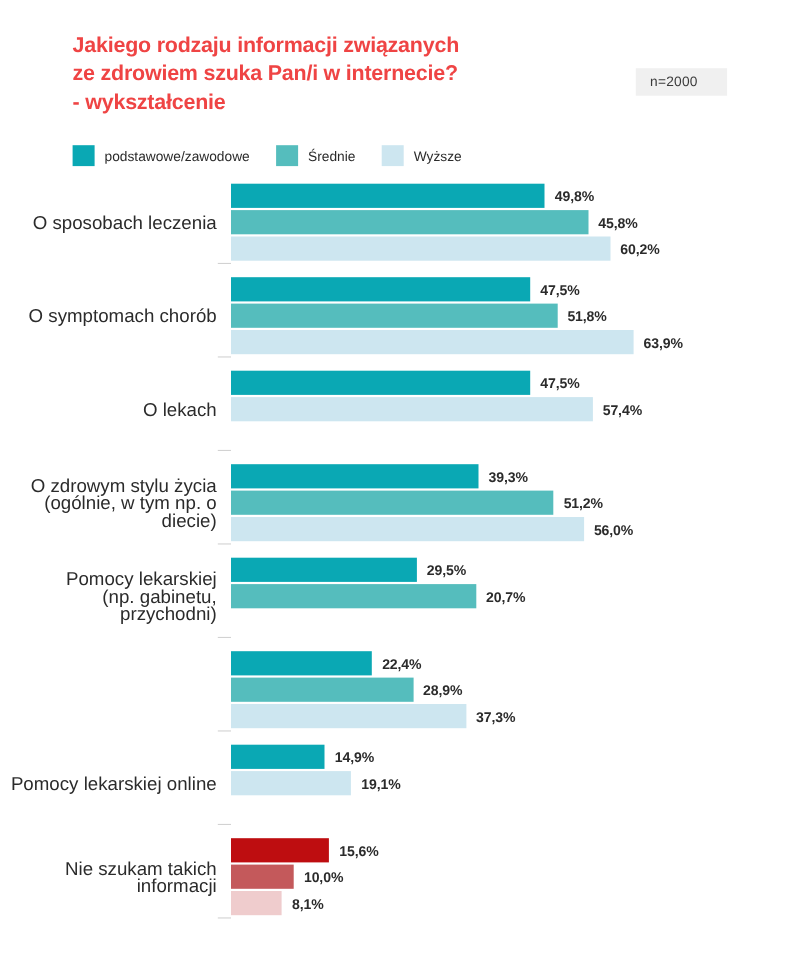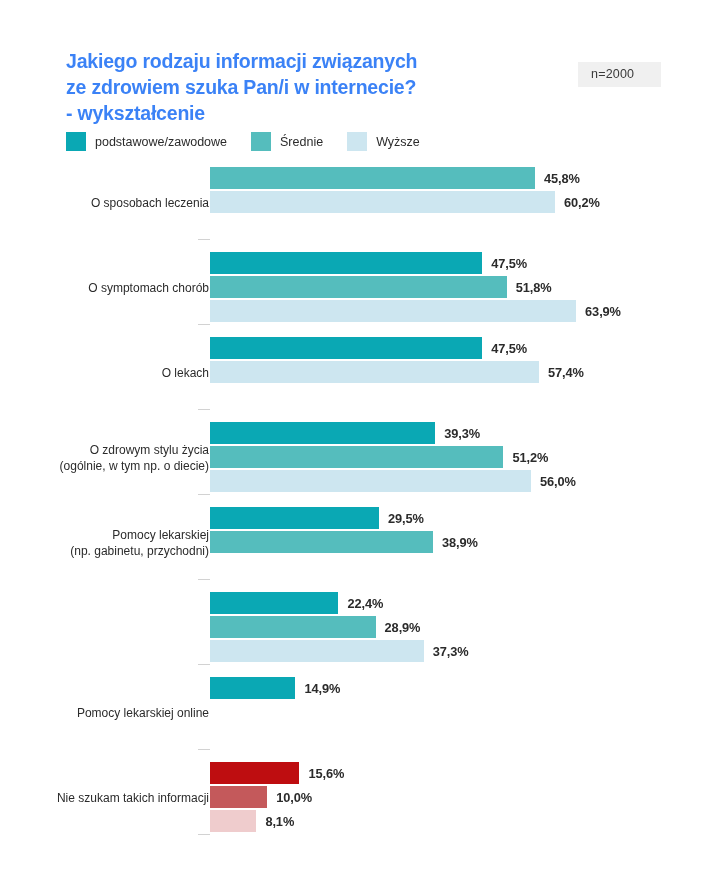--- a/index.html
+++ b/index.html
@@ -24,24 +24,23 @@
     height: 120px;
   }
   .chart-title {
     position: absolute;
     left: 66px;
     top: 28px;
     width: 470px;
     font-size: 19.5px;
     font-weight: bold;
     line-height: 26px;
-    color: #3b82f6;
+    color: #ef4444;
     letter-spacing: -0.2px;
     white-space: pre-line;
-    margin-top: 20px;
   }
   .sample-badge {
     position: absolute;
     left: 578px;
     top: 62px;
     padding: 5px 27px 6px 13px;
     background: #f0f0f0;
     font-size: 12.5px;
     color: #3a3a3a;
     letter-spacing: 0.2px;
@@ -80,30 +79,30 @@
     top: 166px;
     width: 720px;
     height: 700px;
   }
   .group {
     position: relative;
     height: 85px;
   }
   .group-label {
     position: absolute;
-    left: 14px;
+    left: 2px;
     top: 0;
     width: 195px;
     height: 74px;
     display: flex;
     flex-direction: column;
     justify-content: center;
     align-items: flex-end;
-    text-align: center;
-    font-size: 12px;
+    text-align: right;
+    font-size: 17px;
     line-height: 16px;
     color: #2b2b2b;
   }
   .tick {
     position: absolute;
     left: 198px;
     top: 73px;
     width: 12px;
     height: 1px;
     background: #d2d2d2;
@@ -158,20 +157,24 @@
   </div>
 
 <div class="plot" id="plot-root">
     <div class="group">
       <div class="group-label">
         <div>O sposobach leczenia</div>
       </div>
       <div class="tick"></div>
       <div class="bars">
         <div class="bar-row">
+          <div class="bar" style="width: 285.4px; background: rgb(10, 168, 180);"></div>
+          <span class="bar-value">49,8%</span>
+        </div>
+        <div class="bar-row">
           <div class="bar" style="width: 324.9px; background: rgb(85, 189, 189);"></div>
           <span class="bar-value">45,8%</span>
         </div>
         <div class="bar-row">
           <div class="bar" style="width: 344.9px; background: rgb(205, 230, 240);"></div>
           <span class="bar-value">60,2%</span>
         </div>
       </div>
     </div>
     <div class="group">
@@ -237,21 +240,21 @@
         <div>(np. gabinetu, przychodni)</div>
       </div>
       <div class="tick"></div>
       <div class="bars">
         <div class="bar-row">
           <div class="bar" style="width: 169px; background: rgb(10, 168, 180);"></div>
           <span class="bar-value">29,5%</span>
         </div>
         <div class="bar-row">
           <div class="bar" style="width: 222.9px; background: rgb(85, 189, 189);"></div>
-          <span class="bar-value">38,9%</span>
+          <span class="bar-value">20,7%</span>
         </div>
       </div>
     </div>
     <div class="group">
       <div class="tick"></div>
       <div class="bars">
         <div class="bar-row">
           <div class="bar" style="width: 128.4px; background: rgb(10, 168, 180);"></div>
           <span class="bar-value">22,4%</span>
         </div>
@@ -268,20 +271,24 @@
     <div class="group">
       <div class="group-label">
         <div>Pomocy lekarskiej online</div>
       </div>
       <div class="tick"></div>
       <div class="bars">
         <div class="bar-row">
           <div class="bar" style="width: 85.4px; background: rgb(10, 168, 180);"></div>
           <span class="bar-value">14,9%</span>
         </div>
+        <div class="bar-row">
+          <div class="bar" style="width: 109.4px; background: rgb(205, 230, 240);"></div>
+          <span class="bar-value">19,1%</span>
+        </div>
       </div>
     </div>
     <div class="group">
       <div class="group-label">
         <div>Nie szukam takich informacji</div>
       </div>
       <div class="tick"></div>
       <div class="bars">
         <div class="bar-row">
           <div class="bar" style="width: 89.4px; background: rgb(190, 13, 16);"></div>

